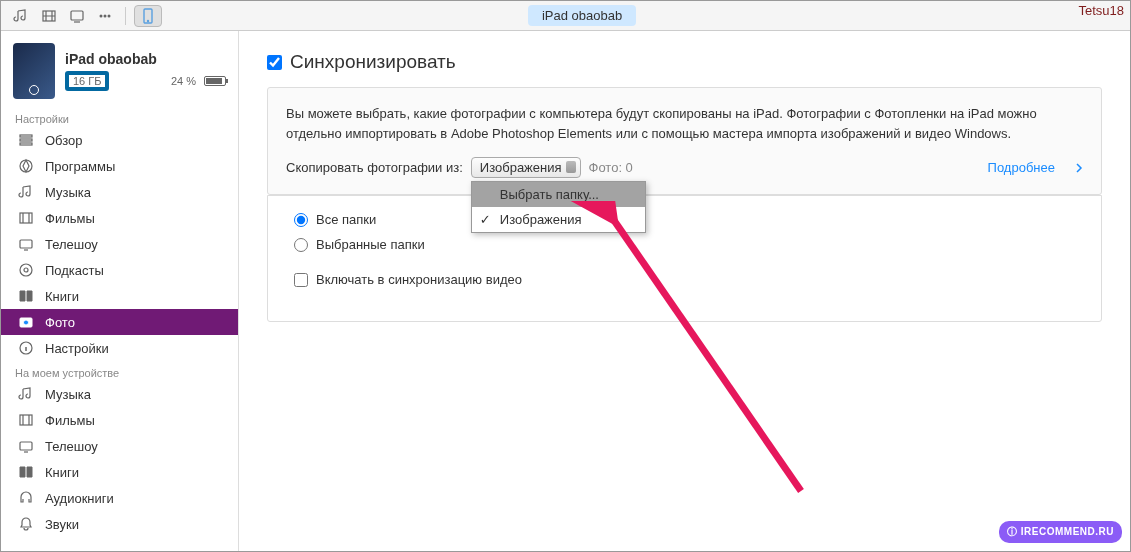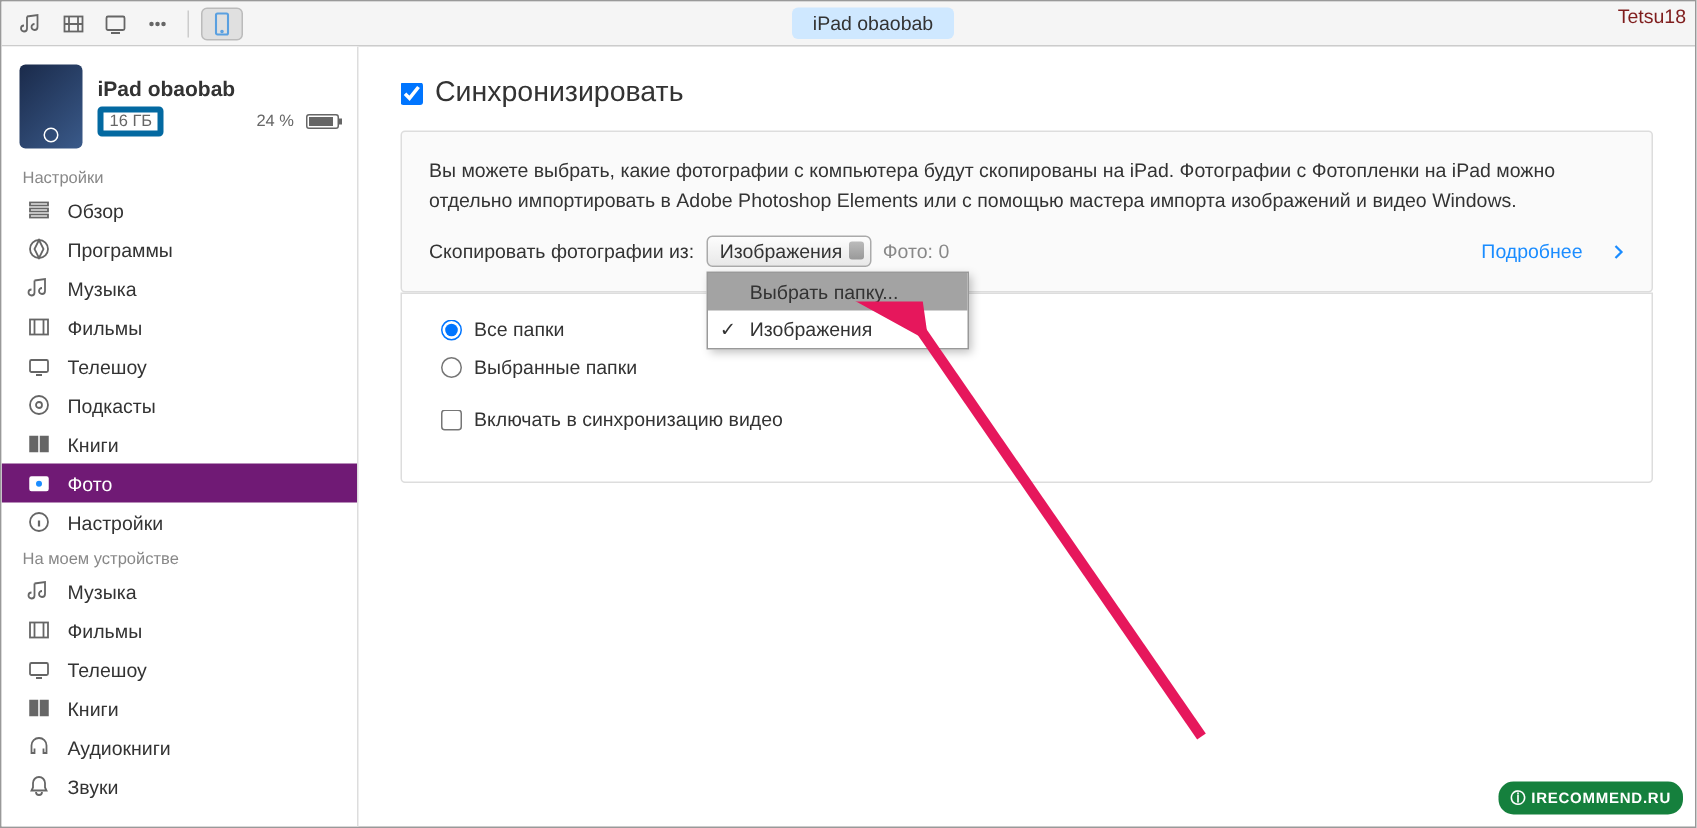--- a/index.html
+++ b/index.html
@@ -50,21 +50,21 @@
 .dropdown-item { padding: 5px 10px 5px 28px; font-size: 13px; cursor: pointer; position: relative; }
 .dropdown-item.highlighted { background: #a3a3a3; }
 .dropdown-item .check { position: absolute; left: 8px; top: 5px; }
 
 .options-panel { border: 1px solid #ddd; border-top: none; border-radius: 0 0 3px 3px; padding: 16px 18px 24px; background: #fff; margin-top: -20px; border-top: 1px solid #ddd; }
 .radio-row, .check-row { display: flex; align-items: center; gap: 8px; font-size: 13px; color: #333; margin-bottom: 10px; padding-left: 8px; }
 .radio-row input, .check-row input { width: 14px; height: 14px; }
 
 .arrow-annotation { position: absolute; left: 520px; top: 200px; pointer-events: none; z-index: 20; }
 
-.watermark-bottom { position: absolute; right: 8px; bottom: 8px; background: #15803d; color: #fff; font-size: 10px; font-weight: bold; padding: 4px 8px; border-radius: 10px; letter-spacing: 0.5px; }
+.watermark-bottom { position: absolute; right: 8px; bottom: 8px; background: #8b5cf6; color: #fff; font-size: 10px; font-weight: bold; padding: 4px 8px; border-radius: 10px; letter-spacing: 0.5px; }
 </style>
 </head>
 <body>
 
 <div class="toolbar">
   <div class="tb-icon">
       <svg width="16" height="16" viewBox="0 0 16 16" fill="none" stroke="#666" stroke-width="1.2">
         <path d="M5 3v8a2 2 0 11-2-2M5 3l7-1v8a2 2 0 11-2-2"></path>
       </svg>
     </div>

